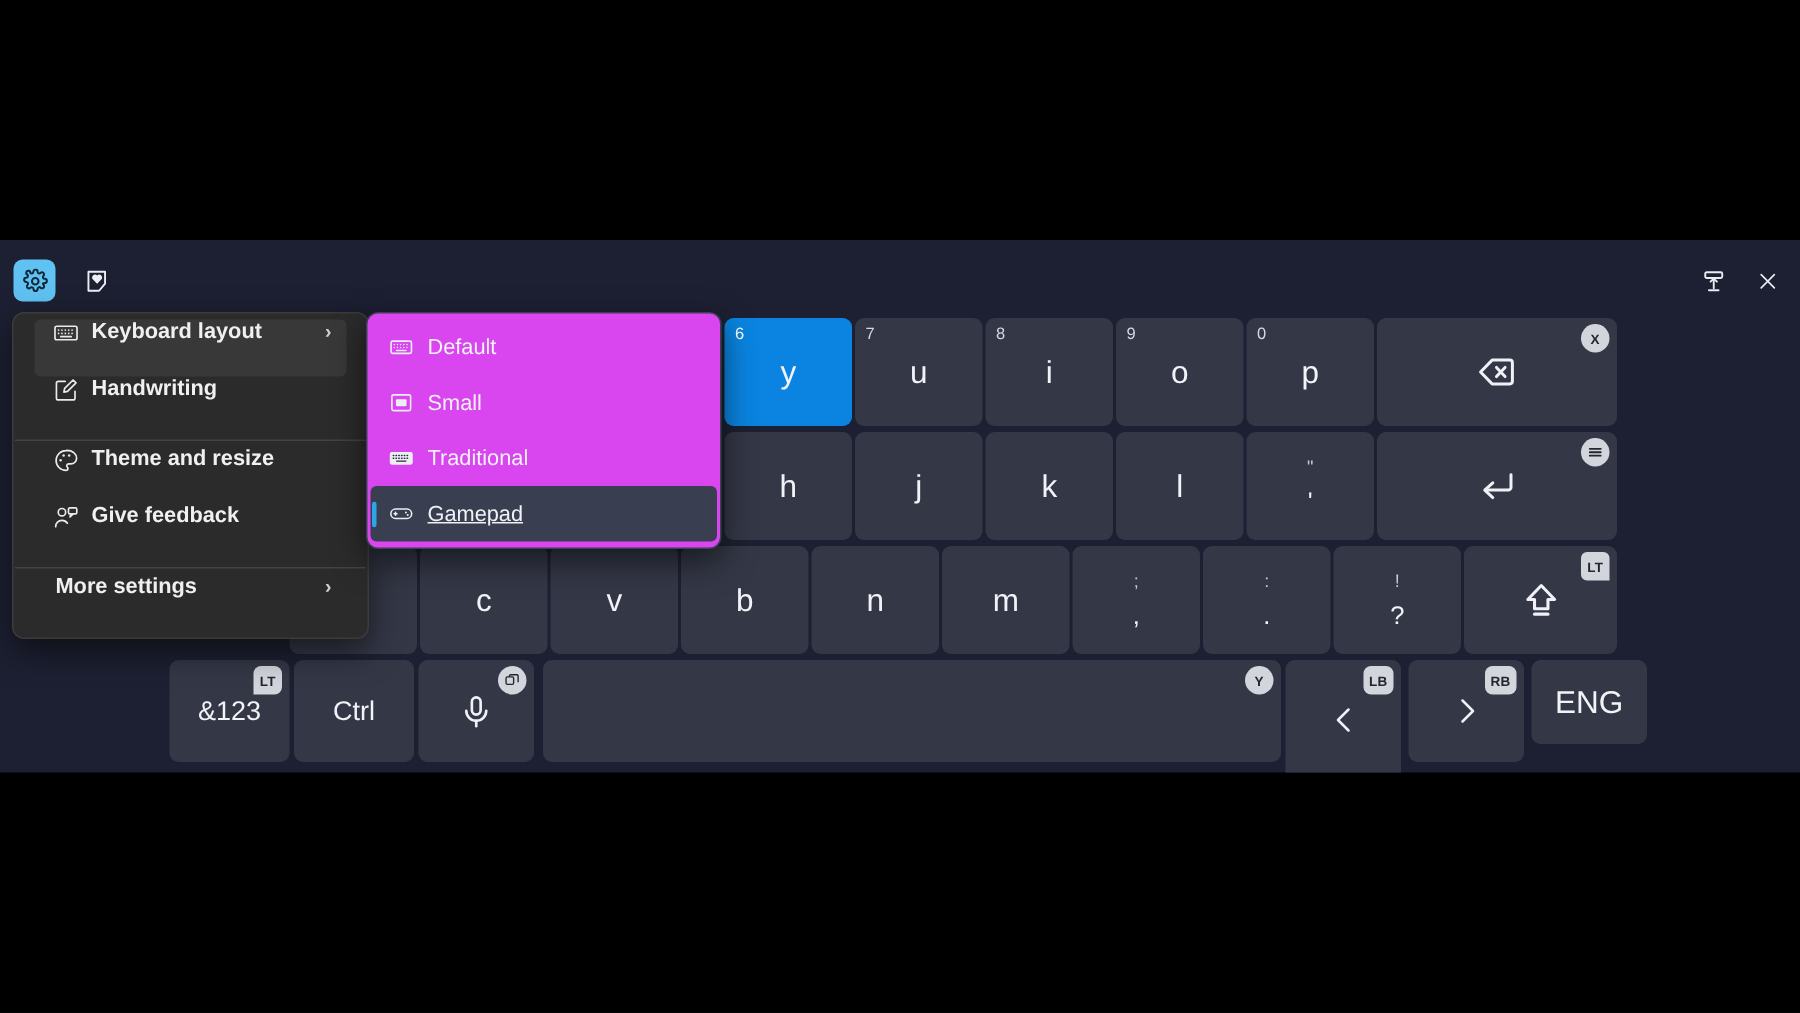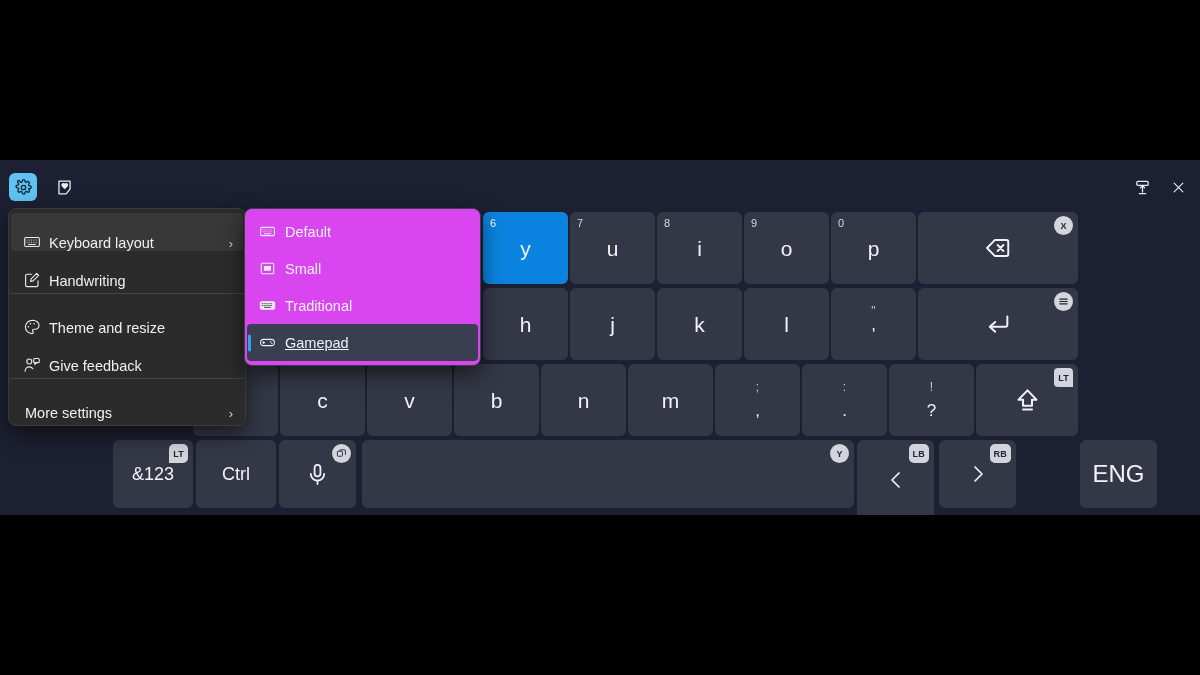--- a/index.html
+++ b/index.html
@@ -92,26 +92,27 @@
     background: #2b2b2b;
     border: 1px solid #3b3b3b;
     border-radius: 8px;
     padding: 4px 0;
     box-shadow: 0 8px 22px rgba(0,0,0,.55);
     z-index: 40;
   }
   .mi {
     position: relative;
     height: 38px;
-    display: flex; align-items: flex-end;
+    display: flex; align-items: flex-start;
     padding: 0 10px 0 12px;
     color: #f0f0f0;
     font-size: 14.5px;
-    margin: 0 2px;
+    margin: 0 14px;
     border-radius: 4px;
+    font-weight: bold;
   }
   .mi.sel { background: #383838; }
   .mi .mi-ico { width: 26px; display: flex; align-items: center; }
   .mi .mi-lbl { flex: 1; }
   .mi .mi-chev { color: #cfcfcf; font-size: 13px; }
   .menu-sep { height: 1px; background: #434343; margin: 4px 1px; }
   .mi.nolead { padding-left: 14px; }
 
   
   #sub-menu {
@@ -323,21 +324,21 @@
           <span class="badge pill">LB</span>
         </div>
         <div class="key" style="left: 939px; top: 228px; width: 77px; height: 68px;">
           <span>
             <svg class="glyph" width="24" height="24" viewBox="0 0 24 24" fill="none" stroke="#f0f1f6" stroke-width="1.7" stroke-linecap="round" stroke-linejoin="round">
               <path d="M9 5l7 7-7 7"></path>
             </svg>
           </span>
           <span class="badge pill">RB</span>
         </div>
-        <div class="key" style="left: 1080px; top: 228px; width: 77px; height: 68px; font-size: 24px;">
+        <div class="key" style="left: 1021px; top: 228px; width: 77px; height: 56px; font-size: 21px;">
           <span class="main">ENG</span>
         </div>
       </div>
 
   </div>
 
   <div id="ctx-menu">
       <div class="mi sel">
         <span class="mi-ico">
           <svg class="glyph" width="18" height="18" viewBox="0 0 24 24" fill="none" stroke="#eaeaea" stroke-width="1.5" stroke-linecap="round">

